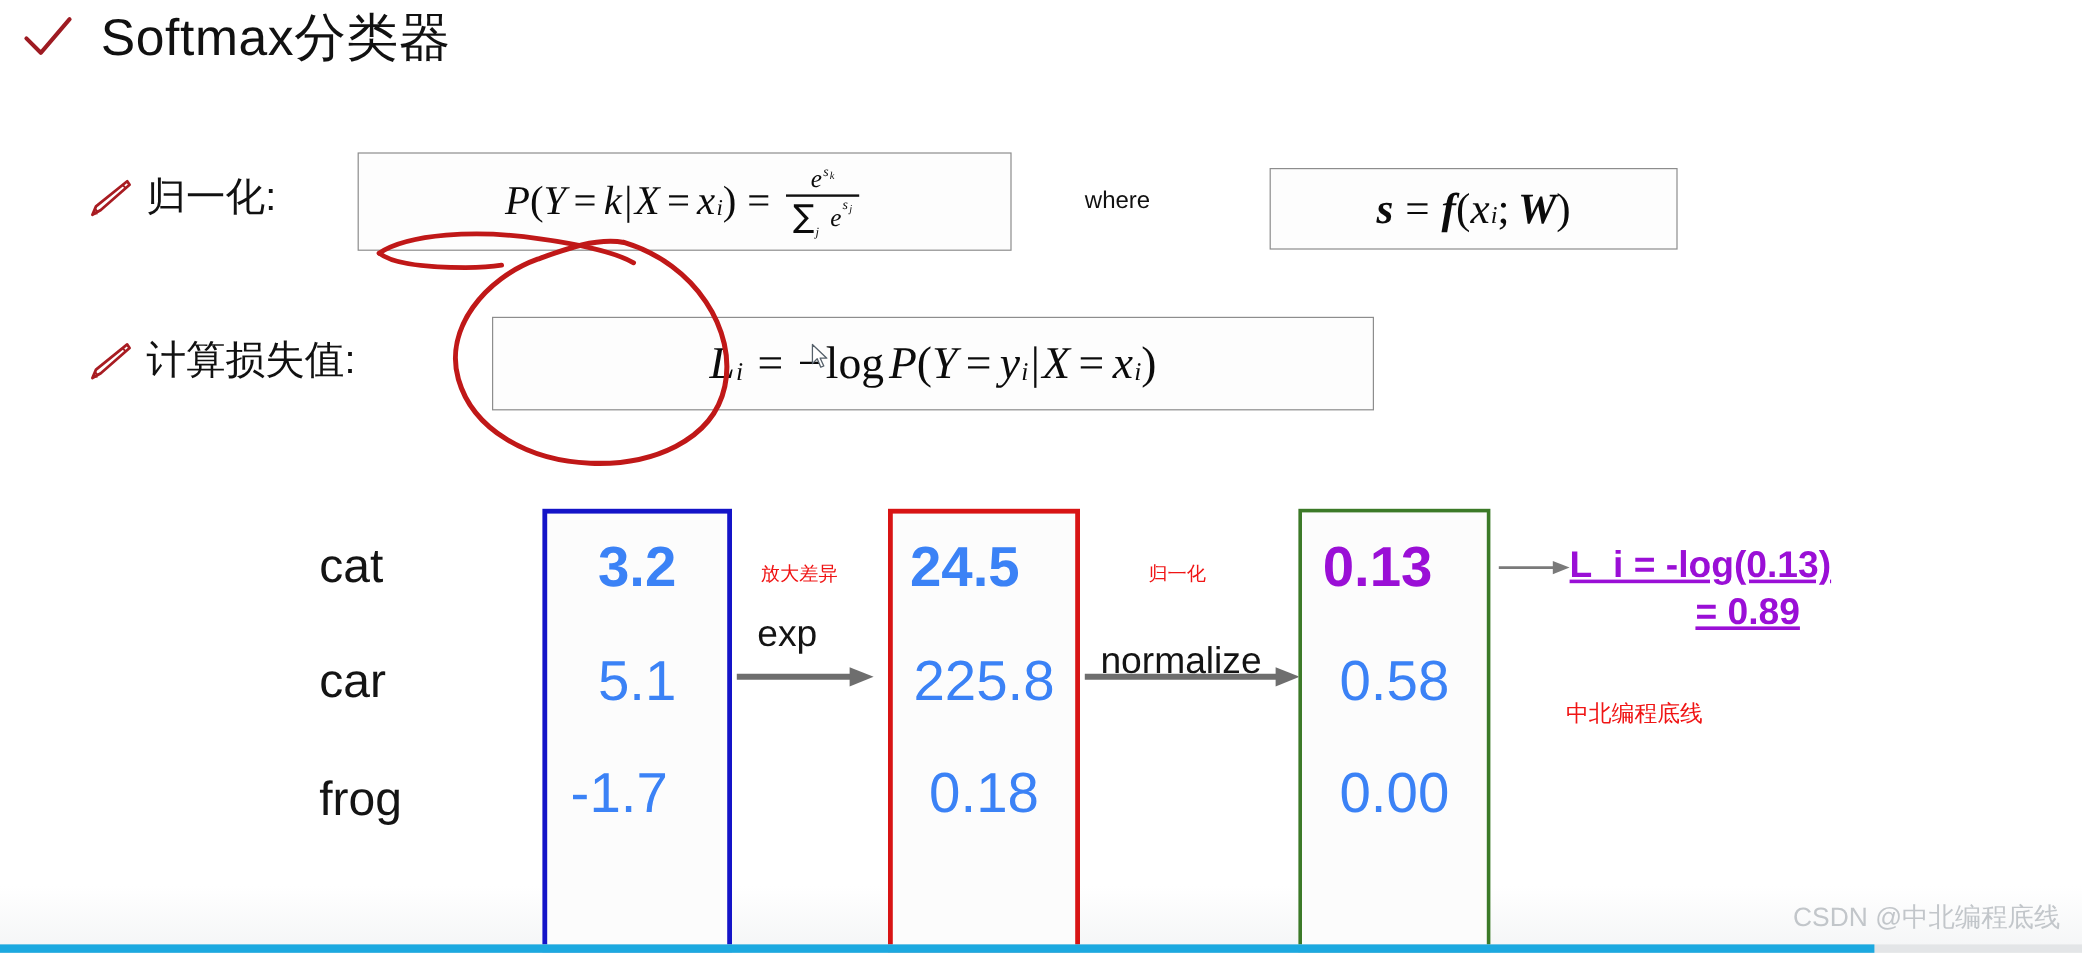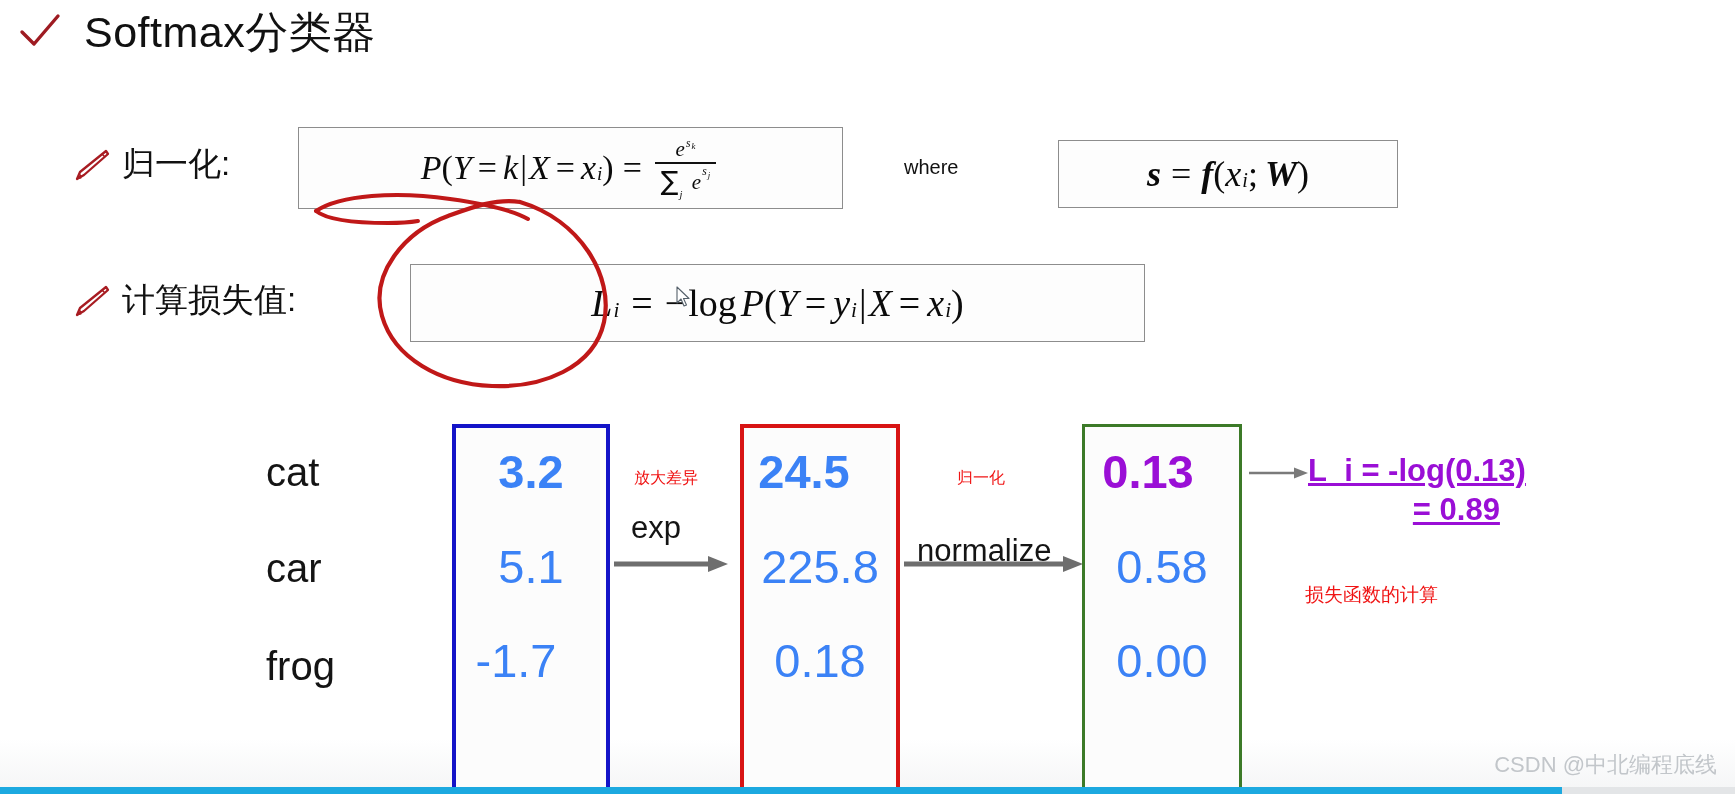--- a/index.html
+++ b/index.html
@@ -358,20 +358,20 @@
   <svg class="ink" style="left:1248px; top:464px; width:62px; height:18px;" viewBox="0 0 62 18">
     <path d="M1 9 L48 9" stroke="#7a7a7a" stroke-width="2.4"></path>
     <path d="M46 3.5 L60 9 L46 14.5 Z" fill="#7a7a7a"></path>
   </svg>
 
   <div class="result-text" style="left:1308px; top:452px;text-decoration:underline;">
     <div>L_i = -log(0.13)</div>
     <div style="text-align:right; padding-right:26px;">= 0.89</div>
   </div>
 
-  <div class="note-cn" style="left:1305px; top:582px;">损失函数的计算</div>
+  <div class="note-cn" style="left:1305px; top:582px;">中北编程底线</div>
 
   <div class="watermark">CSDN @中北编程底线</div>
   <div class="progress-track">
     <div class="progress-fill" style="width: 90%; background: rgb(28, 169, 224);"></div>
   </div>
 
 </div>
 
 </body></html>

